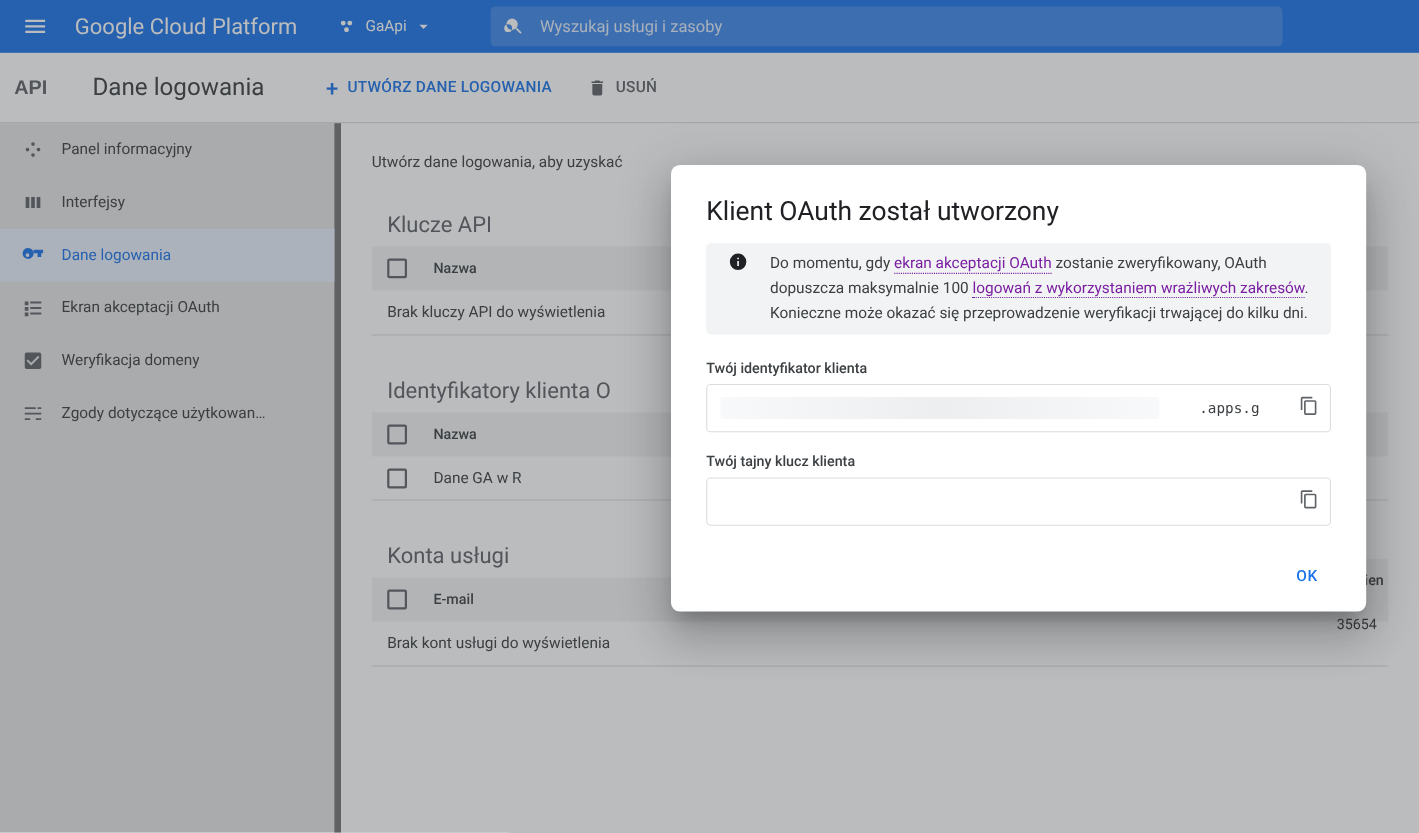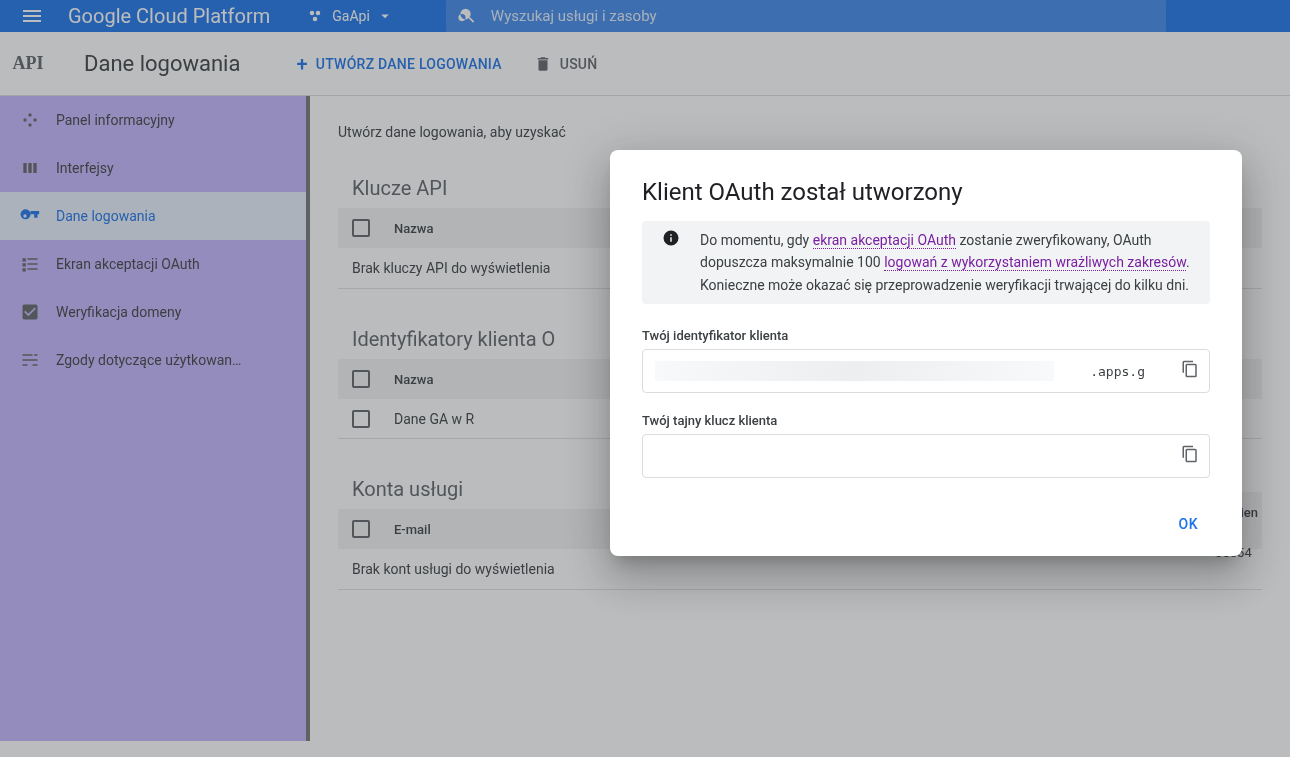--- a/index.html
+++ b/index.html
@@ -1,44 +1,44 @@
 <!DOCTYPE html>
 <html><head>
 <meta charset="utf-8">
 <style>
 * { margin:0; padding:0; box-sizing:border-box; font-family:Roboto,"Helvetica Neue",Arial,sans-serif; }
 body { background:#fff; overflow:hidden; width:1290px; height:757px; position:relative; }
 
 
-.topbar { height:32px; background:#1a73e8; display:flex; align-items:center; color:#fff; padding:0 8px; }
+.topbar { height:48px; background:#1a73e8; display:flex; align-items:center; color:#fff; padding:0 8px; }
 .hamburger { width:48px; height:48px; display:flex; align-items:center; justify-content:center; cursor:pointer; }
 .hamburger svg { fill:#fff; width:24px; height:24px; }
 .brand { font-size:20px; font-weight:400; margin-left:12px; margin-right:24px; }
 .project-selector { display:flex; align-items:center; padding:6px 12px; border-radius:4px; cursor:pointer; }
 .project-selector .dots { width:18px; height:18px; margin-right:8px; }
 .project-selector .pname { font-size:14px; margin-right:6px; }
 .project-selector .chev { fill:#fff; width:18px; height:18px; }
 .searchbox { flex:1; margin-left:40px; max-width:720px; background:rgba(255,255,255,0.15); border-radius:4px; height:36px; display:flex; align-items:center; padding:0 12px; }
 .searchbox svg { fill:#fff; width:20px; height:20px; margin-right:14px; }
 .searchbox input { background:transparent; border:none; outline:none; color:#fff; font-size:15px; width:100%; }
 .searchbox input::placeholder { color:rgba(255,255,255,0.85); }
 
 
 .sectionbar { height:64px; display:flex; align-items:center; border-bottom:1px solid #dadce0; }
-.section-icon-cell { width:56px; display:flex; justify-content:center; font-family:Liberation Serif, serif; font-weight:700; font-size:18px; color:#5f6368; }
+.section-icon-cell { width:56px; display:flex; justify-content:center; font-family:Liberation Sans, sans-serif; font-weight:700; font-size:18px; color:#5f6368; }
 .section-title { font-size:18px; color:#3c4043; padding-right:40px; width:254px; }
 .page-title { font-size:22px; color:#3c4043; margin-left:28px; margin-right:56px; }
 .action-btn { display:flex; align-items:center; color:#1a73e8; font-weight:500; font-size:14px; letter-spacing:.25px; margin-right:32px; cursor:pointer; }
 .action-btn .plus { font-size:20px; margin-right:8px; }
 .delete-btn { display:flex; align-items:center; color:#5f6368; font-weight:500; font-size:14px; letter-spacing:.25px; cursor:pointer; }
 .delete-btn svg { fill:#5f6368; width:18px; height:18px; margin-right:8px; }
 
 
 .body { display:flex; height:calc(757px - 48px - 64px); }
-.sidebar { width:310px; border-right:4px solid #737373; background:#c4b5fd; }
+.sidebar { width:310px; border-right:6px solid #737373; background:#e5e5e5; }
 .nav-item { height:48px; display:flex; align-items:center; padding-left:20px; color:#3c4043; font-size:14px; cursor:pointer; }
 .nav-item.active { background:#e8f0fe; color:#1a73e8; }
 .nav-item .nav-icon { width:36px; display:flex; justify-content:flex-start; }
 .nav-item svg { width:20px; height:20px; fill:#5f6368; }
 .nav-item.active svg { fill:#1a73e8; }
 .nav-label { font-size:14px; white-space:nowrap; overflow:hidden; text-overflow:ellipsis; }
 
 
 .main { flex:1; padding:28px; color:#3c4043; position:relative; }
 .help-text { font-size:14px; color:#3c4043; margin-bottom:28px; }

